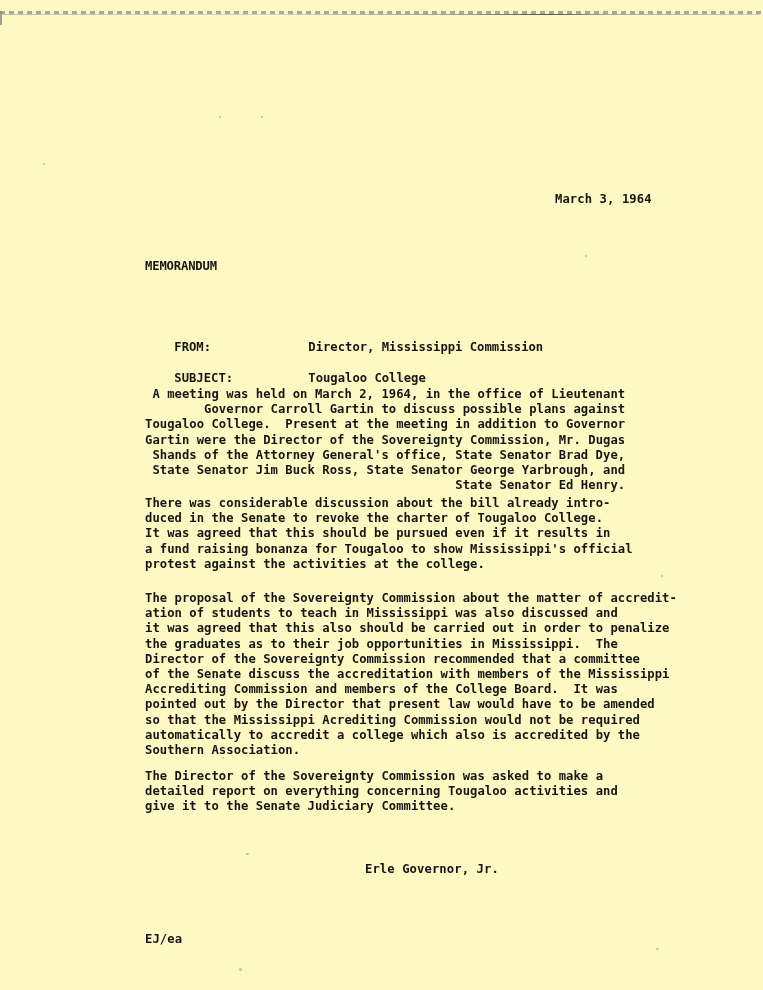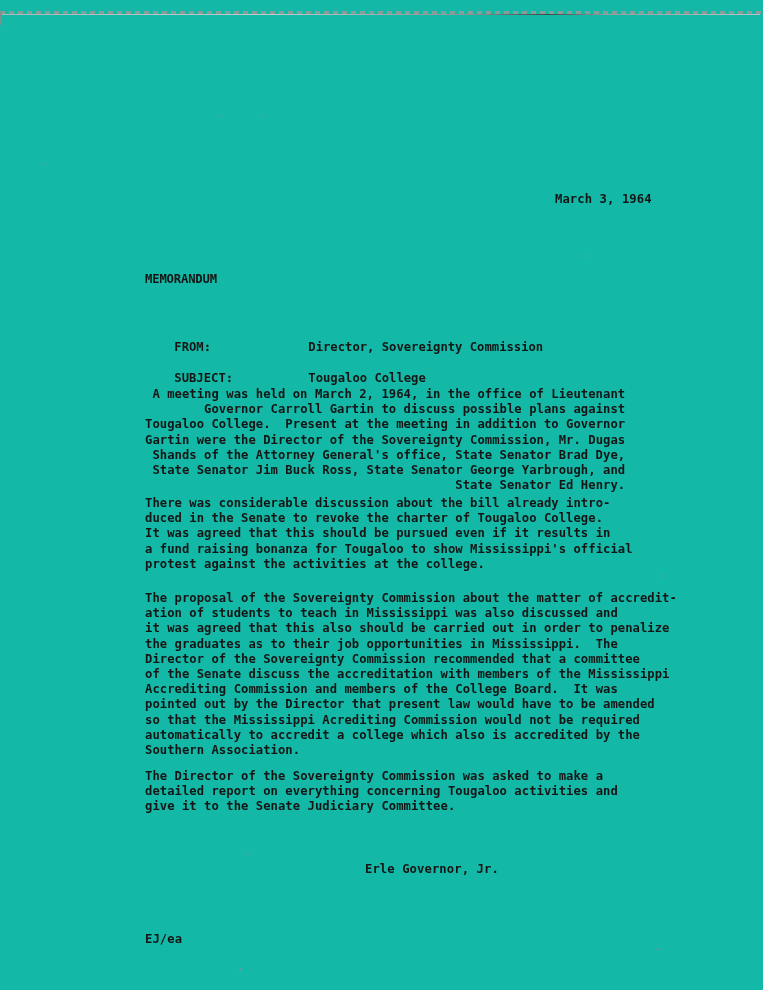--- a/index.html
+++ b/index.html
@@ -14,21 +14,21 @@
     font-family: "DejaVu Sans Mono", "Liberation Mono", monospace;
     color: #151515;
     overflow: hidden;
     position: relative;
   }
 
   
   .page {
     position: absolute;
     inset: 0;
-    background: #14b8a6;
+    background: #fef9c3;
   }
 
   
   .scan-edge-top {
     position: absolute;
     top: 11px;
     left: 0;
     width: 763px;
     height: 3px;
     background:
@@ -79,21 +79,20 @@
 
   .date-line {
     top: 192px;
     left: 555px;
   }
 
   .memo-title {
     top: 259px;
     left: 145px;
     letter-spacing: -0.15px;
-    margin-top: 13px;
   }
 
   .hdr-row {
     position: absolute;
     left: 145px;
     font-size: 12.2px;
     line-height: 15.2px;
     white-space: pre;
     font-weight: 700;
   }
@@ -148,21 +147,21 @@
   <div class="speck" style="top:853px;left:246px;width:3px;height:2px;"></div>
   <div class="speck" style="top:948px;left:656px;width:3px;height:2px;"></div>
   <div class="speck" style="top:968px;left:239px;width:3px;height:3px;"></div>
 
   <div class="typed date-line">March 3, 1964</div>
 
   <div class="typed memo-title">MEMORANDUM</div>
 
 
   <div class="hdr-row hdr-from">
-    <span class="label">FROM:</span><span>Director, Sovereignty Commission</span>
+    <span class="label">FROM:</span><span>Director, Mississippi Commission</span>
   </div>
 
   <div class="hdr-row hdr-subject">
     <span class="label">SUBJECT:</span><span>Tougaloo College</span>
   </div>
 
   <div class="para p1">A meeting was held on March 2, 1964, in the office of Lieutenant
 Governor Carroll Gartin to discuss possible plans against
 Tougaloo College.  Present at the meeting in addition to Governor
 Gartin were the Director of the Sovereignty Commission, Mr. Dugas

